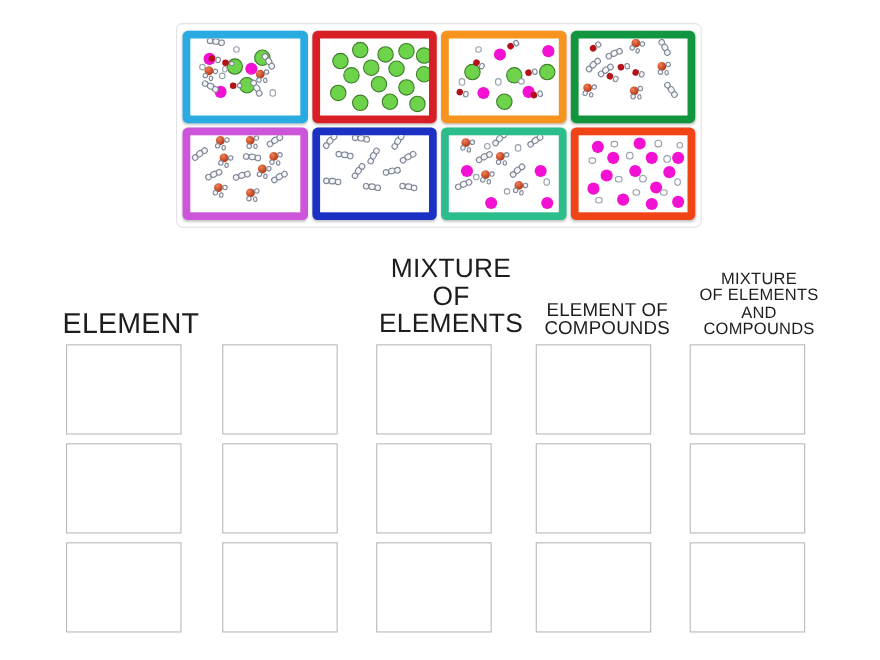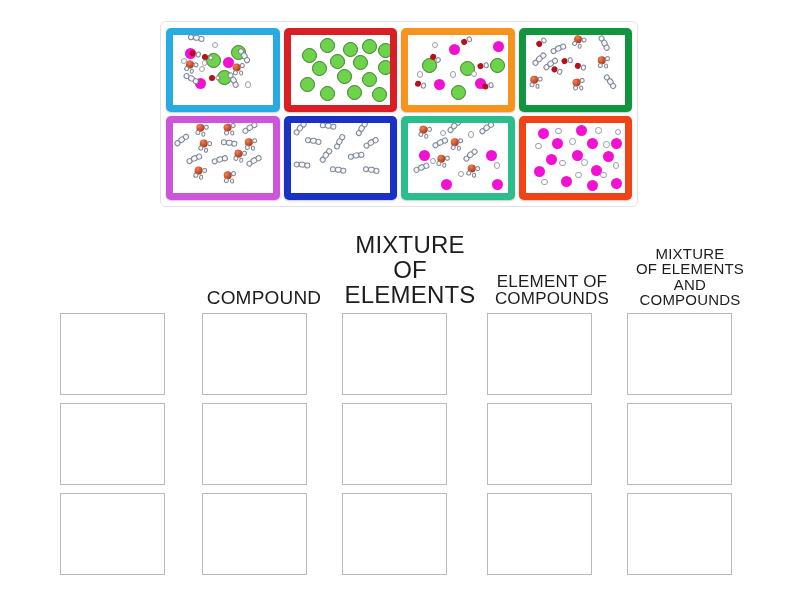--- a/index.html
+++ b/index.html
@@ -493,21 +493,21 @@
           <div class="atom" style="left: 88%; top: 56%; width: 6.4px; height: 6.4px; background: rgb(254, 254, 254); border: 1px solid rgb(154, 160, 173);"></div>
           <div class="atom" style="left: 16%; top: 80%; width: 6.4px; height: 6.4px; background: rgb(254, 254, 254); border: 1px solid rgb(154, 160, 173);"></div>
           <div class="atom" style="left: 50%; top: 70%; width: 6.4px; height: 6.4px; background: rgb(254, 254, 254); border: 1px solid rgb(154, 160, 173);"></div>
           <div class="atom" style="left: 75%; top: 70%; width: 6.4px; height: 6.4px; background: rgb(254, 254, 254); border: 1px solid rgb(154, 160, 173);"></div>
         </div>
       </div>
     </div>
 </div>
 
 <div id="label-row">
-    <div class="label-cell" style="left: 146px; width: 136px; font-size: 19px; white-space: pre-line;">COMPOUND</div>
+    <div class="label-cell" style="left: 0px; width: 138px; font-size: 26px; white-space: pre-line;">ELEMENT</div>
     <div class="label-cell" style="left: 290px; width: 140px; font-size: 24px; white-space: pre-line;">MIXTURE
 OF
 ELEMENTS</div>
     <div class="label-cell" style="left: 434px; width: 136px; font-size: 17px; white-space: pre-line;">ELEMENT OF
 COMPOUNDS</div>
     <div class="label-cell" style="left: 574px; width: 132px; font-size: 15px; white-space: pre-line;">MIXTURE
 OF ELEMENTS
 AND
 COMPOUNDS</div>
   </div>

